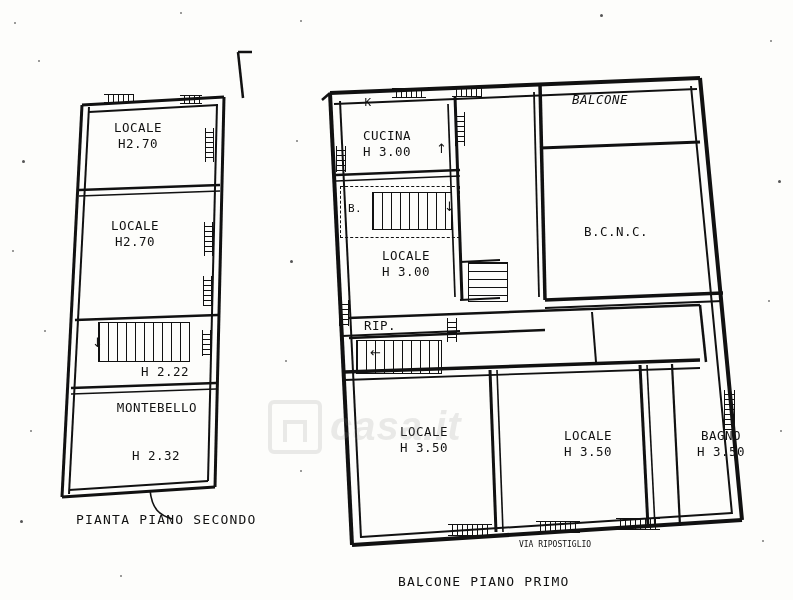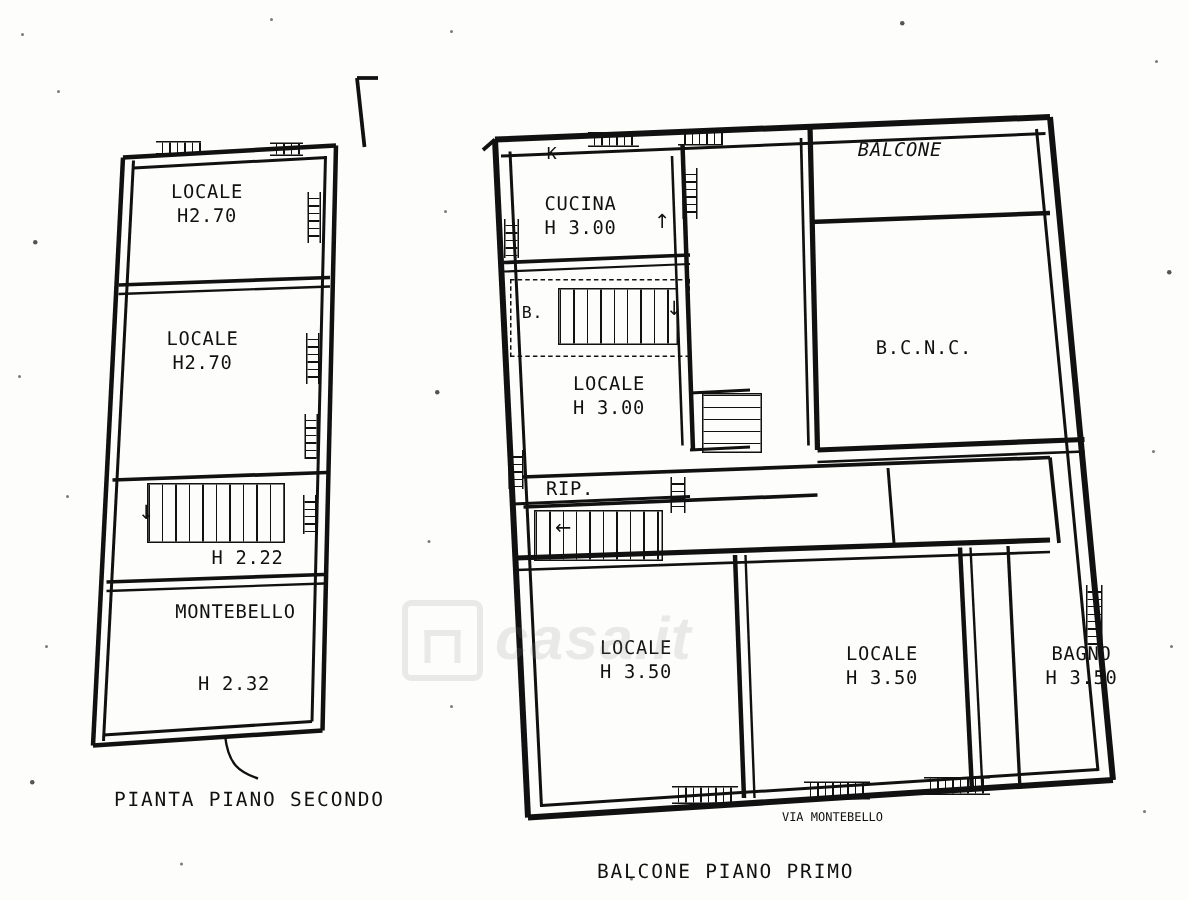--- a/index.html
+++ b/index.html
@@ -229,21 +229,21 @@
       <div>H 2.22</div>
     </div>
 
     <div class="room-label" style="left:98px; top:400px; width:118px;">
       <div>MONTEBELLO</div>
     </div>
     <div class="room-label" style="left:116px; top:448px; width:80px;">
       <div>H 2.32</div>
     </div>
 
-    <div class="caption" style="left:76px; top:526px;">PIANTA PIANO SECONDO</div>
+    <div class="caption" style="left:76px; top:512px;">PIANTA PIANO SECONDO</div>
   </div>
 
   <div>
 
     <svg class="overlay">
       <g stroke="#111" fill="none">
 
         <path d="M330,93 L700,78" stroke-width="4"></path>
         <path d="M334,104 L697,89" stroke-width="2"></path>
         <path d="M700,78 L742,520" stroke-width="4"></path>
@@ -354,21 +354,21 @@
       <div>LOCALE</div>
       <div>H 3.50</div>
     </div>
 
     <div class="room-label" style="left:680px; top:428px; width:82px;">
       <div>BAGNO</div>
       <div>H 3.50</div>
     </div>
 
     <div class="room-label tiny" style="left:500px; top:540px; width:110px;">
-      <div>VIA MONTEBELLO</div>
+      <div>VIA RIPOSTIGLIO</div>
     </div>
 
     <div class="caption" style="left:398px; top:574px;">BALCONE PIANO PRIMO</div>
   </div>
 
   <div id="watermark">
     <div class="wm-house"></div>
     <div class="wm-text">casa.it</div>
   </div>
 

